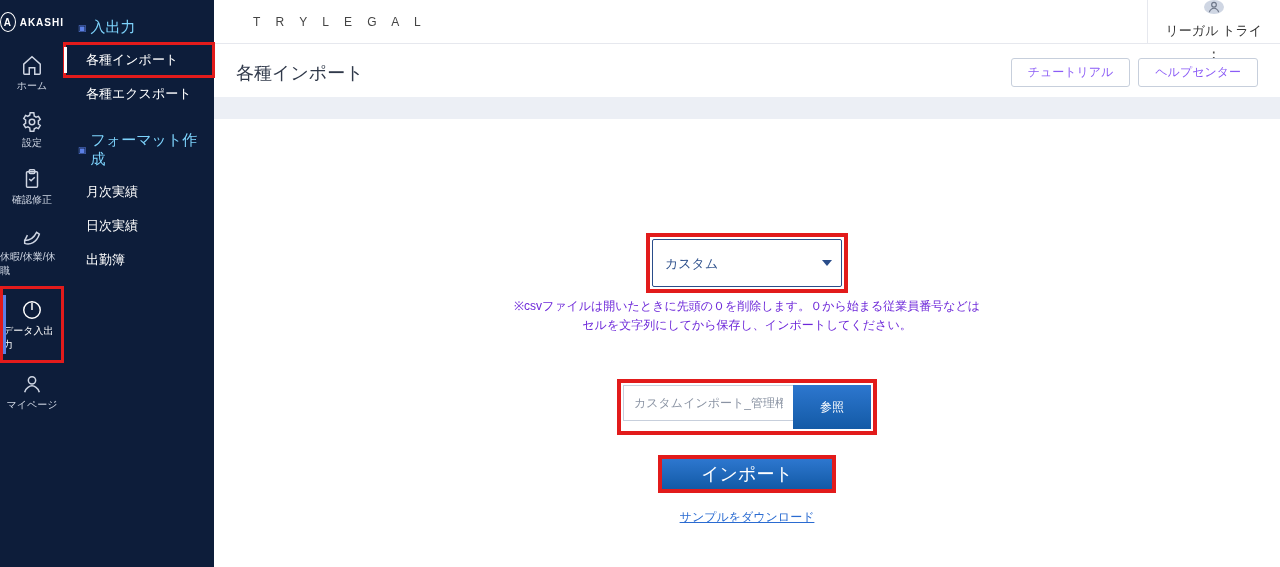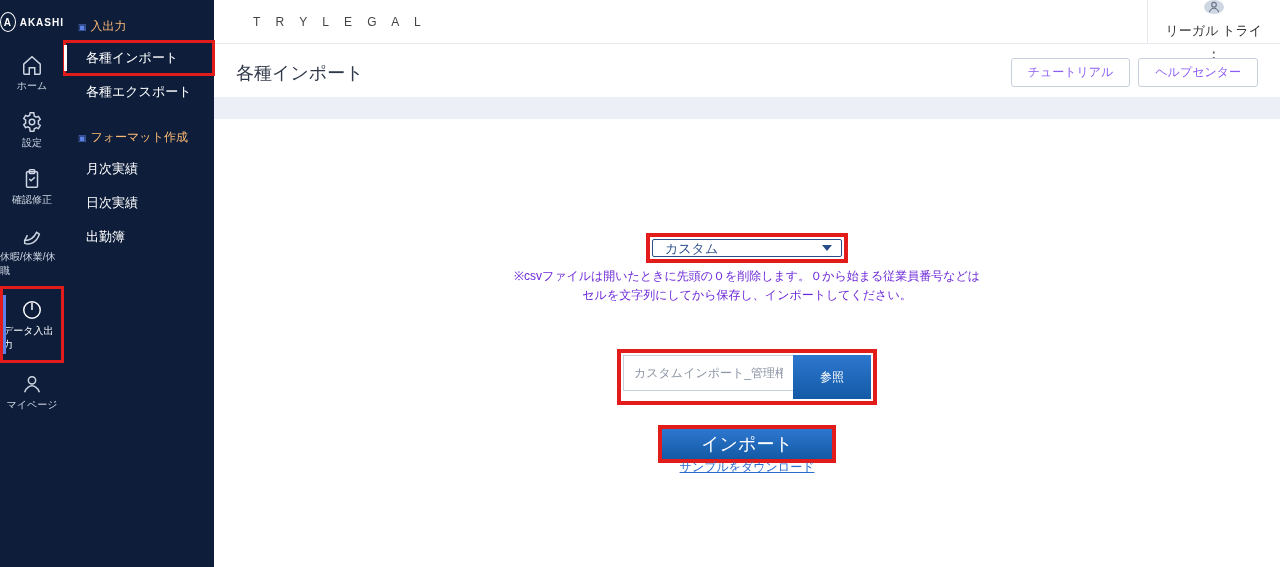--- a/index.html
+++ b/index.html
@@ -13,21 +13,21 @@
   .nav-item { width:64px; display:flex; flex-direction:column; align-items:center; justify-content:center; padding:10px 0 8px; cursor:pointer; position:relative; }
   .nav-item svg { width:22px; height:22px; stroke:#cfd6e3; fill:none; stroke-width:1.6; }
   .nav-item span { margin-top:3px; }
   .nav-item.active { color:#fff; }
   .nav-item.active svg { stroke:#fff; }
   .nav-item.active::before { content:""; position:absolute; left:0; top:6px; bottom:6px; width:3px; background:#5c80e6; }
   .nav-highlight { border:3px solid #e21b1b; }
 
   
   .sidebar { width:150px; background:#0d1d3a; padding:12px 0 0 0; color:#cfd6e3; }
-  .group-title { font-size:12px; color:#fdba74; padding:6px 14px; display:flex; align-items:center; gap:4px; }
+  .group-title { font-size:15px; color:#7dd3fc; padding:6px 14px; display:flex; align-items:center; gap:4px; }
   .group-title::before { content:"▣"; font-size:9px; color:#5c80e6; }
   .s-item { padding:8px 14px 8px 22px; color:#fff; font-size:13px; cursor:pointer; position:relative; }
   .s-item.active::before { content:""; position:absolute; left:0; top:4px; bottom:4px; width:3px; background:#fff; }
   .s-item.highlight { outline:3px solid #e21b1b; outline-offset:-2px; }
 
   
   .main { flex:1; display:flex; flex-direction:column; min-width:0; }
   .topbar { height:44px; border-bottom:1px solid #e6e8ee; display:flex; align-items:center; padding:0 18px; }
   .brand { letter-spacing:6px; color:#444; font-size:12px;margin-left:21px; }
   .topbar-spacer { flex:1; }
@@ -37,28 +37,28 @@
 
   .page-head { display:flex; align-items:center; padding:14px 22px 10px; }
   .page-title { font-size:18px; color:#30394a; }
   .page-head-spacer { flex:1; }
   .ghost-btn { border:1px solid #c7cfdc; background:#fff; color:#8b5cf6; font-size:12px; padding:5px 16px; border-radius:3px; cursor:pointer; margin-left:8px; }
 
   .band { height:22px; background:#eceff5; }
 
   .content { flex:1; display:flex; flex-direction:column; align-items:center; padding-top:120px; }
   .select-wrap { position:relative; }
-  .select { width:190px; height:18px; border:1px solid #2a4d8a; border-radius:2px; padding:0 28px 0 12px; background:#fff; color:#2a4d8a; font-size:13px; appearance:none; -webkit-appearance:none; cursor:pointer; }
+  .select { width:190px; height:48px; border:1px solid #2a4d8a; border-radius:2px; padding:0 28px 0 12px; background:#fff; color:#2a4d8a; font-size:13px; appearance:none; -webkit-appearance:none; cursor:pointer; }
   .caret { position:absolute; right:10px; top:50%; transform:translateY(-50%); width:0; height:0; border-left:5px solid transparent; border-right:5px solid transparent; border-top:6px solid #2a4d8a; pointer-events:none; }
   .hint { color:#6d28d9; font-size:12px; text-align:center; line-height:1.6; margin-top:10px; }
   .file-row { margin-top:50px; display:flex; }
   .file-text { width:170px; height:36px; border:1px solid #c7cfdc; border-right:none; padding:0 10px; font-size:12px; color:#8a93a3; }
   .browse-btn { width:78px; height:44px; background:linear-gradient(#2d77cf,#135aa6); color:#fff; border:none; font-size:12px; cursor:pointer; }
   .import-btn { margin-top:30px; width:170px; height:30px; background:linear-gradient(#2d77cf,#135aa6); color:#fff; border:none; font-size:18px; cursor:pointer; }
-  .sample-link { margin-top:0; color:#2a6bd1; font-size:12px; text-decoration:underline; cursor:pointer; }
+  .sample-link { margin-top:20px; color:#2a6bd1; font-size:12px; text-decoration:underline; cursor:pointer; }
 
   .hl { outline:4px solid #e21b1b; outline-offset:2px; }
   .hl-tight { outline:4px solid #e21b1b; outline-offset:0px; }
 </style>
 </head>
 <body>
 
 <div class="nav-rail">
   <div class="logo">
     <span class="logo-circle">A</span>

